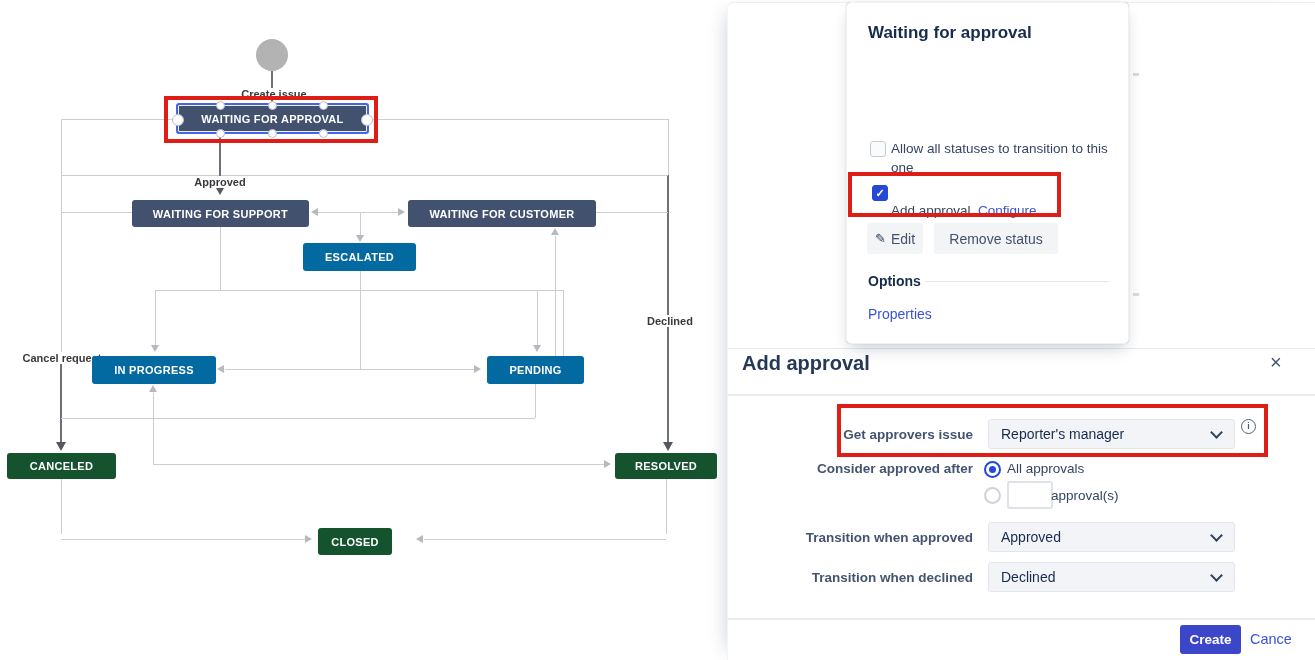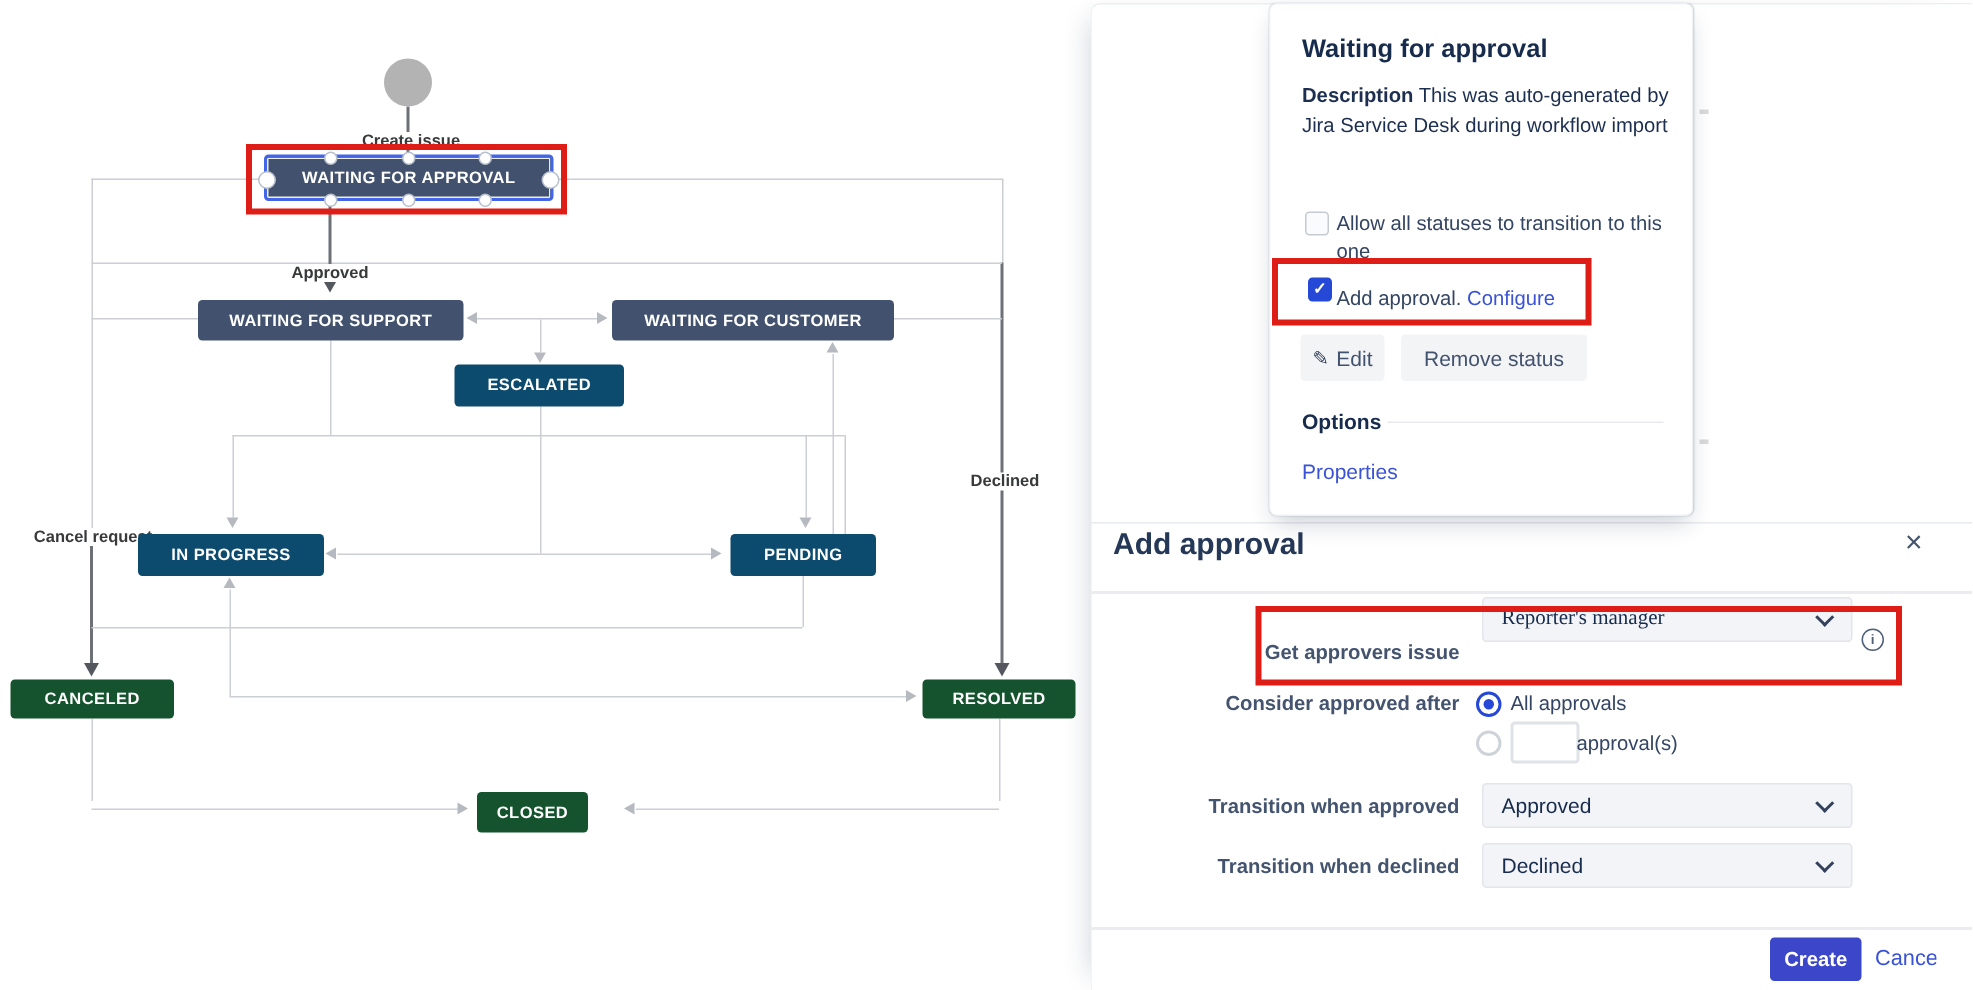--- a/index.html
+++ b/index.html
@@ -12,21 +12,21 @@
   .arr{position:absolute;width:0;height:0;}
   .a-down-l{border-left:4px solid transparent;border-right:4px solid transparent;border-top:7px solid #b6bac0;}
   .a-up-l{border-left:4px solid transparent;border-right:4px solid transparent;border-bottom:7px solid #b6bac0;}
   .a-left-l{border-top:4px solid transparent;border-bottom:4px solid transparent;border-right:7px solid #b6bac0;}
   .a-right-l{border-top:4px solid transparent;border-bottom:4px solid transparent;border-left:7px solid #b6bac0;}
   .a-down-d{border-left:5px solid transparent;border-right:5px solid transparent;border-top:9px solid #54575d;}
   .a-down-sd{border-left:4px solid transparent;border-right:4px solid transparent;border-top:7px solid #54575d;}
   .st{position:absolute;display:flex;align-items:center;justify-content:center;color:#fff;
       font-weight:bold;font-size:11px;letter-spacing:.3px;border-radius:3px;z-index:10;cursor:pointer;}
   .st-slate{background:#42526E;}
-  .st-blue{background:#0c4a6e;}
+  .st-blue{background:#0369a1;}
   .st-green{background:#14532d;}
   .sel{border:2px solid #4365E8;box-shadow:inset 0 0 0 1px rgba(255,255,255,.9);}
   .hnd{position:absolute;background:#fff;border:1px solid #b7bfcc;border-radius:50%;z-index:12;}
   .redbox{position:absolute;border:4px solid #DF1D17;z-index:40;pointer-events:none;}
   .tlabel{position:absolute;background:#fff;font-size:11px;font-weight:bold;color:#38393b;
           text-align:center;padding:0 3px;z-index:6;}
   .start-circle{position:absolute;left:256px;top:27px;width:32px;height:32px;border-radius:50%;background:#b3b3b3;z-index:8;}
   
   .sheet{position:absolute;left:727px;top:2px;width:588px;height:658px;background:#fff;
          border-top-left-radius:6px;border-top:1px solid #eceef1;border-left:1px solid #f3f4f6;
@@ -146,47 +146,44 @@
     <div class="st st-green" style="left:318px;top:516px;width:74px;height:27px;">CLOSED</div>
   </div>
 
   <div class="sheet"></div>
   <div class="dash" style="left:1133px;top:73px;"></div>
   <div class="dash" style="left:1133px;top:293px;"></div>
   <div class="divider" style="left:727px;top:348px;width:588px;height:1px;background:#e9eaee;"></div>
 
   <div class="popover">
     <div class="pop-title">Waiting for approval</div>
-    <div class="pop-desc">
-      <span style="font-weight:bold;">Description</span><span> This was auto-generated by Jira Service Desk during workflow import</span>
-    </div>
     <div class="cbx" style="left:23px;top:138px;"></div>
     <div class="cbx-label" style="left:44px;top:136px;width:228px;">Allow all statuses to transition to this one</div>
     <div class="cbx cbx-checked" style="left:25px;top:182px;">✓</div>
-    <div class="cbx-label" style="left:44px;top:186px;width:235px;">
+    <div class="cbx-label" style="left:44px;top:198px;width:235px;">
       <span>Add approval.</span>
       <span class="link">Configure</span>
     </div>
     <div class="redbox" style="left:1px;top:169px;width:205px;height:37px;"></div>
     <div class="btn-gray" style="left:20px;top:220px;width:56px;height:31px;">
       <span style="margin-right:5px;font-size:13px;color:#2b3a55;">✎</span>
       <span>Edit</span>
     </div>
     <div class="btn-gray" style="left:87px;top:220px;width:124px;height:31px;">Remove status</div>
     <div class="options-h">Options</div>
     <div class="options-rule"></div>
     <div class="link" style="position:absolute;left:21px;top:303px;font-size:14px;">Properties</div>
   </div>
 
   <div class="dlg-title">Add approval</div>
   <div class="dlg-close">×</div>
   <div class="divider" style="left:727px;top:394px;width:588px;"></div>
 
   <div class="flabel" style="left:760px;top:427px;">Get approvers issue</div>
-  <div class="dd" style="left:988px;top:398px;font-family:Liberation Serif, serif;">
+  <div class="dd" style="left:988px;top:419px;">
     <span>Reporter's manager</span>
     <span class="chev"></span>
   </div>
   <div class="info">i</div>
   <div class="redbox" style="left:837px;top:404px;width:423px;height:45px;"></div>
 
   <div class="flabel" style="left:760px;top:461px;">Consider approved after</div>
   <div class="radio radio-on" style="left:984px;top:461px;"></div>
   <div class="rlabel" style="left:1007px;top:461px;">All approvals</div>
   <div class="radio radio-off" style="left:984px;top:487px;"></div>

